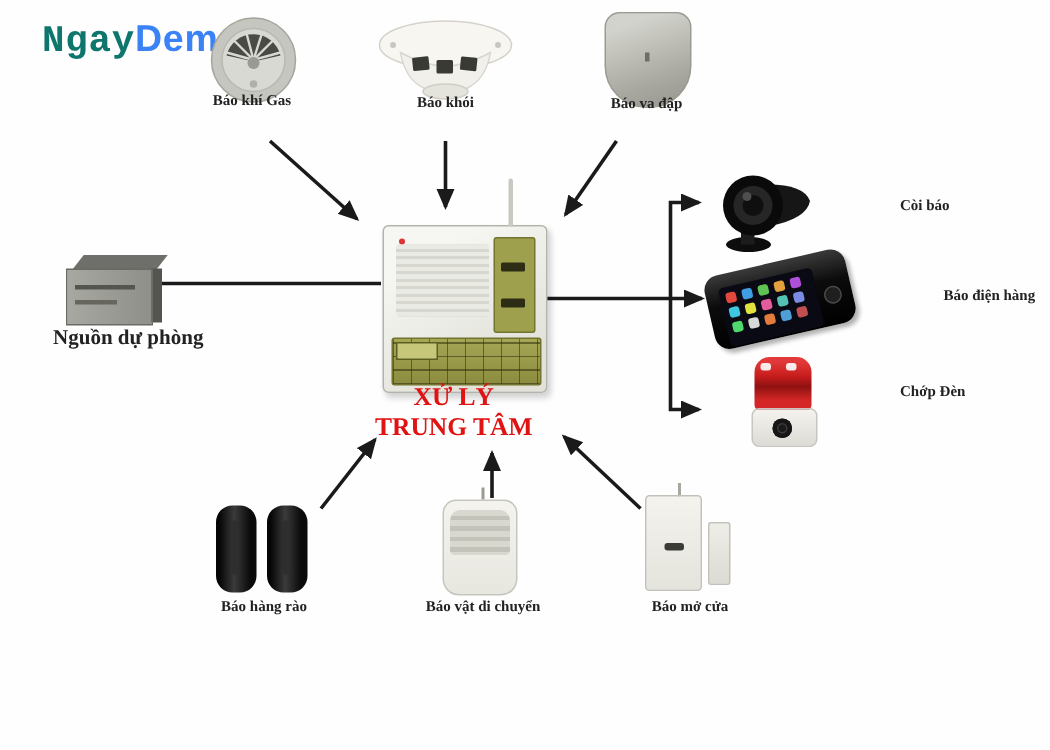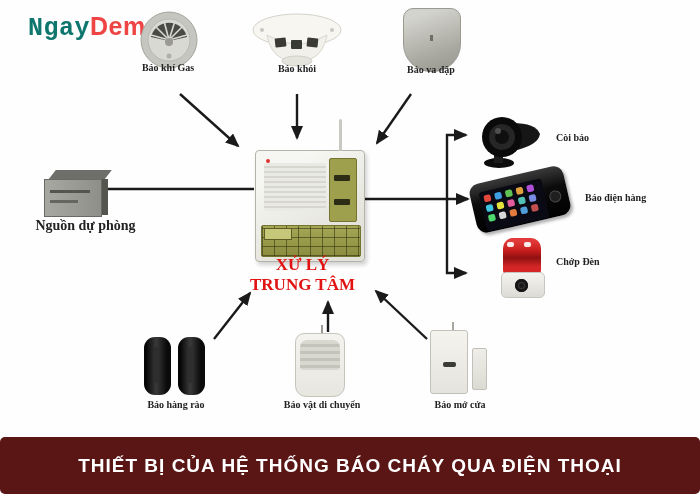--- a/index.html
+++ b/index.html
@@ -4,24 +4,24 @@
 <style>
   html,body{margin:0;padding:0;background:#fff;}
   #stage{
     position:relative;width:700px;height:500px;background:#fefefe;overflow:hidden;
     font-family:"Liberation Serif","DejaVu Serif",serif;
   }
   
   .logo{position:absolute;left:28px;top:12px;font-family:"Liberation Sans","DejaVu Sans",sans-serif;
         font-weight:bold;font-size:25px;letter-spacing:.5px;}
   .logo .ngay{color:#0f766e;font-family:Liberation Mono, monospace;}
-  .logo .dem{color:#ef4444;}
+  .logo .dem{color:#3b82f6;}
   
   .lbl{position:absolute;font-weight:bold;font-size:10px;color:#222;text-align:center;white-space:nowrap;}
-  .lbl-left{text-align:right;}
+  .lbl-left{text-align:right;margin-left:44px;}
   .center-lbl{position:absolute;left:240px;top:255px;width:125px;text-align:center;
               color:#e01212;font-weight:bold;font-size:17px;line-height:20px;}
   
   .banner{position:absolute;left:0;top:437px;width:700px;height:57px;background:#5a1515;
           border-radius:5px;display:flex;align-items:center;justify-content:center;}
   .banner span{color:#fff;font-family:"Liberation Sans","DejaVu Sans",sans-serif;
                font-weight:bold;font-size:19px;letter-spacing:1px;}
   
   svg.wires{position:absolute;left:0;top:0;}
   
@@ -249,17 +249,14 @@
 
   <div class="dev door">
     <div class="ant"></div>
     <div class="main">
       <div class="slot"></div>
     </div>
     <div class="mag"></div>
   </div>
   <div class="lbl" style="left:400px;top:399px;width:120px;">Báo mở cửa</div>
 
-  <div class="banner">
-    <span>THIẾT BỊ CỦA HỆ THỐNG BÁO CHÁY QUA ĐIỆN THOẠI</span>
-  </div>
 
 </div>
 
 </body></html>

